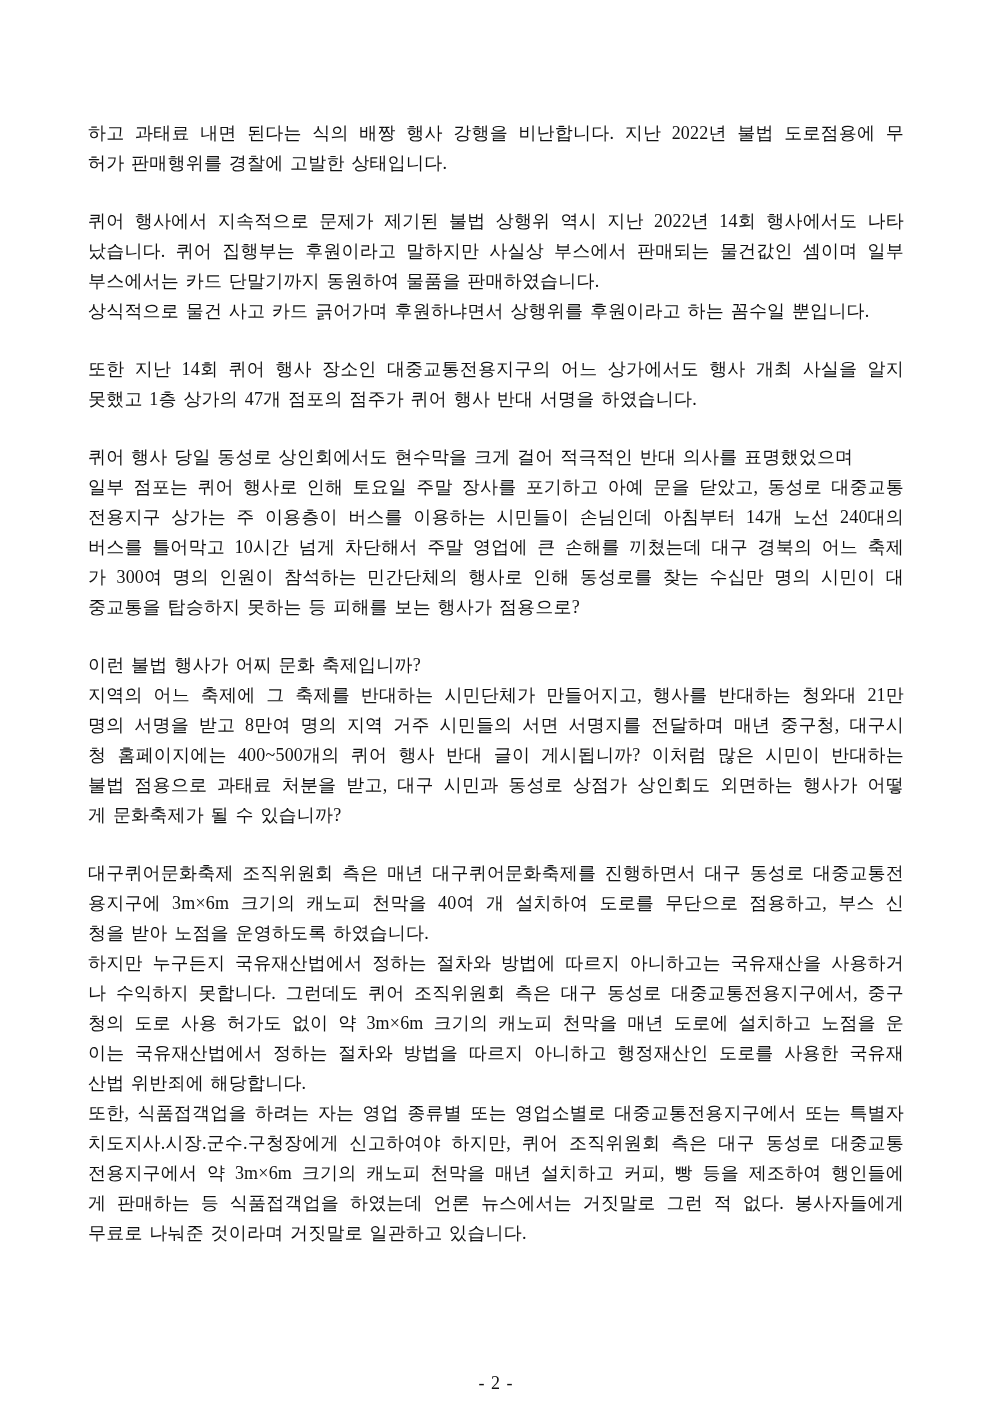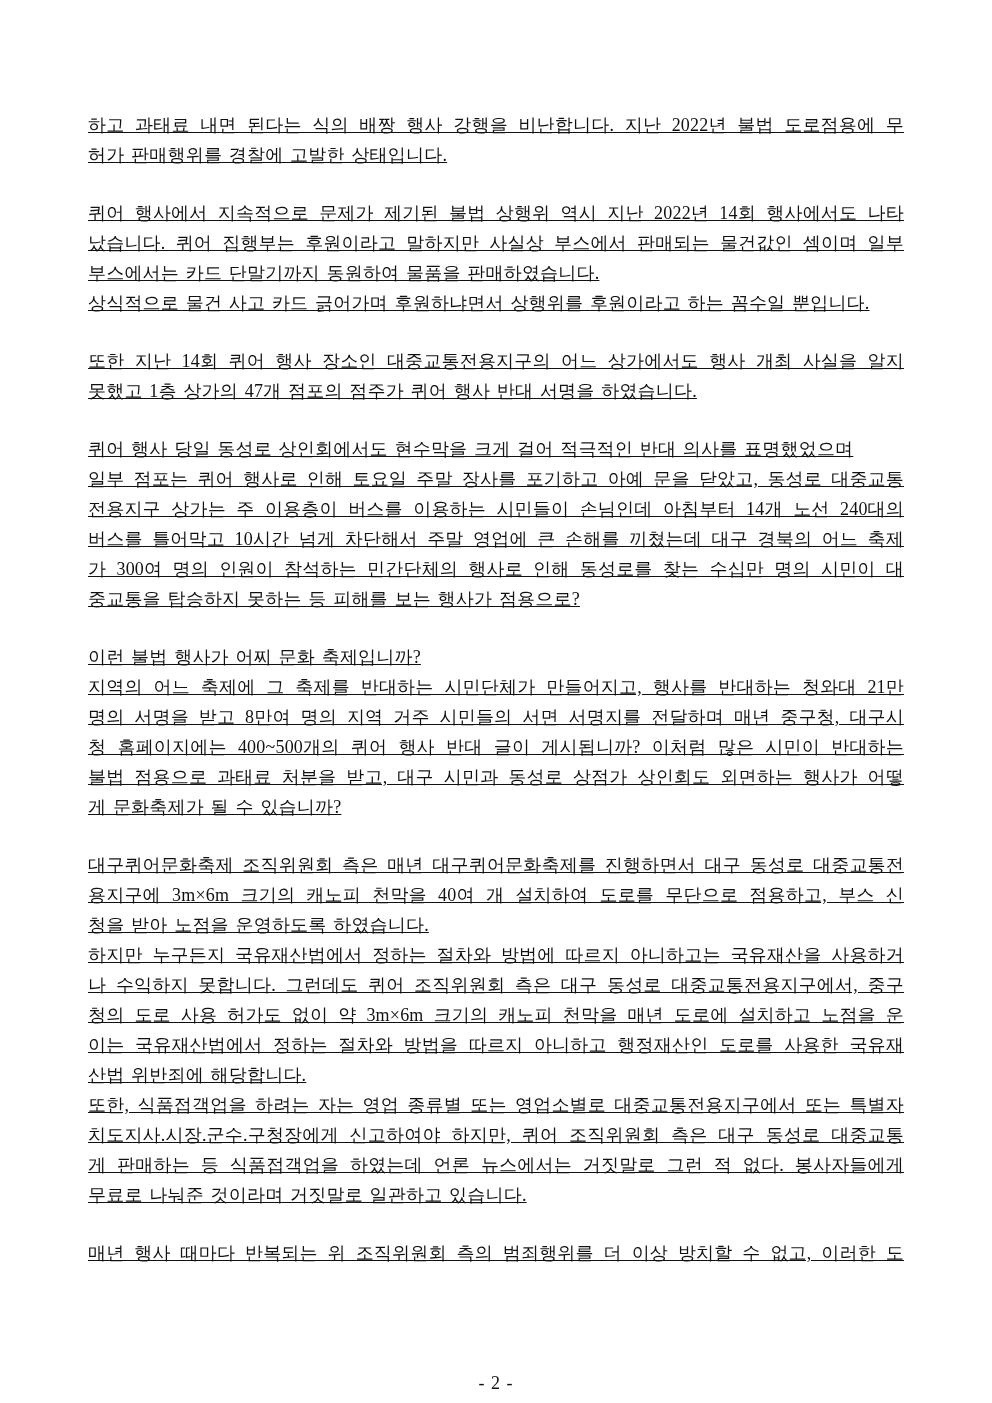--- a/index.html
+++ b/index.html
@@ -16,23 +16,22 @@
     color: #111111;
   }
   .page {
     position: absolute;
     inset: 0;
     background: #ffffff;
   }
   .text-body {
     position: absolute;
     left: 88px;
-    top: 110px;
+    top: 118px;
     width: 816px;
-    text-decoration: underline;
   }
   .line {
     height: 30px;
     line-height: 30px;
     font-size: 18px;
     letter-spacing: 0.2px;
     word-spacing: 2px;
     white-space: normal;
     overflow: hidden;
   }
@@ -91,19 +90,19 @@
       <div class="line fill">대구퀴어문화축제 조직위원회 측은 매년 대구퀴어문화축제를 진행하면서 대구 동성로 대중교통전</div>
       <div class="line fill">용지구에 3m×6m 크기의 캐노피 천막을 40여 개 설치하여 도로를 무단으로 점용하고, 부스 신</div>
       <div class="line natural">청을 받아 노점을 운영하도록 하였습니다.</div>
       <div class="line fill">하지만 누구든지 국유재산법에서 정하는 절차와 방법에 따르지 아니하고는 국유재산을 사용하거</div>
       <div class="line fill">나 수익하지 못합니다. 그런데도 퀴어 조직위원회 측은 대구 동성로 대중교통전용지구에서, 중구</div>
       <div class="line fill">청의 도로 사용 허가도 없이 약 3m×6m 크기의 캐노피 천막을 매년 도로에 설치하고 노점을 운</div>
       <div class="line fill">이는 국유재산법에서 정하는 절차와 방법을 따르지 아니하고 행정재산인 도로를 사용한 국유재</div>
       <div class="line natural">산법 위반죄에 해당합니다.</div>
       <div class="line fill">또한, 식품접객업을 하려는 자는 영업 종류별 또는 영업소별로 대중교통전용지구에서 또는 특별자</div>
       <div class="line fill">치도지사.시장.군수.구청장에게 신고하여야 하지만, 퀴어 조직위원회 측은 대구 동성로 대중교통</div>
+      <div class="line fill">전용지구에서 약 3m×6m 크기의 캐노피 천막을 매년 설치하고 커피, 빵 등을 제조하여 행인들에</div>
       <div class="line fill">게 판매하는 등 식품접객업을 하였는데 언론 뉴스에서는 거짓말로 그런 적 없다. 봉사자들에게</div>
       <div class="line natural">무료로 나눠준 것이라며 거짓말로 일관하고 있습니다.</div>
       <div class="spacer"></div>
-      <div class="line fill">매년 행사 때마다 반복되는 위 조직위원회 측의 범죄행위를 더 이상 방치할 수 없고, 이러한 도</div>
     </div>
   <div class="page-number">- 2 -</div>
 </div>
 
 </body></html>

